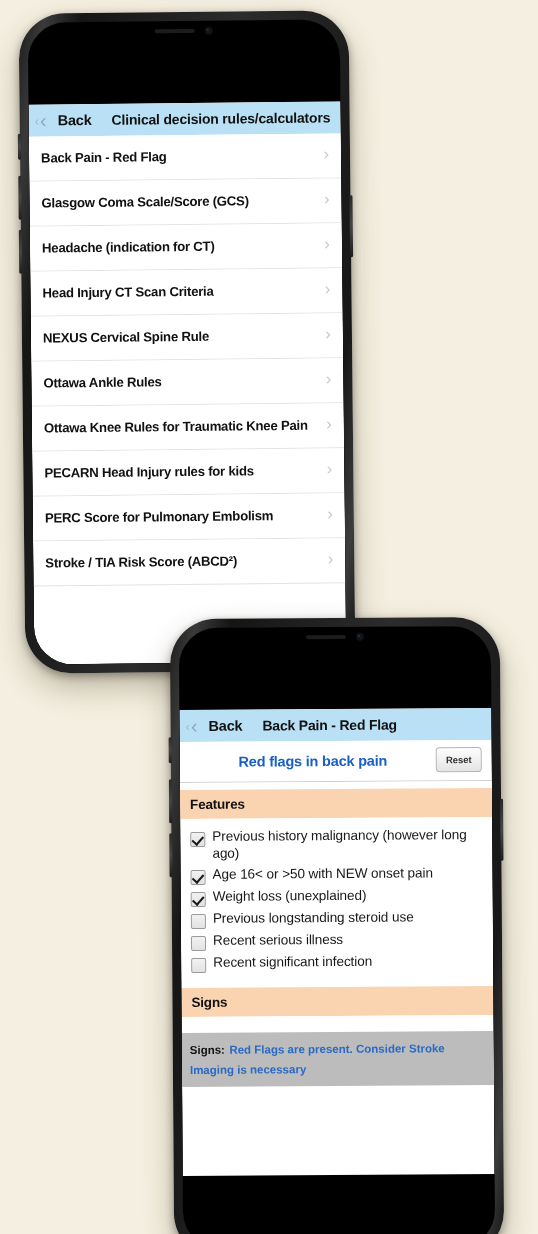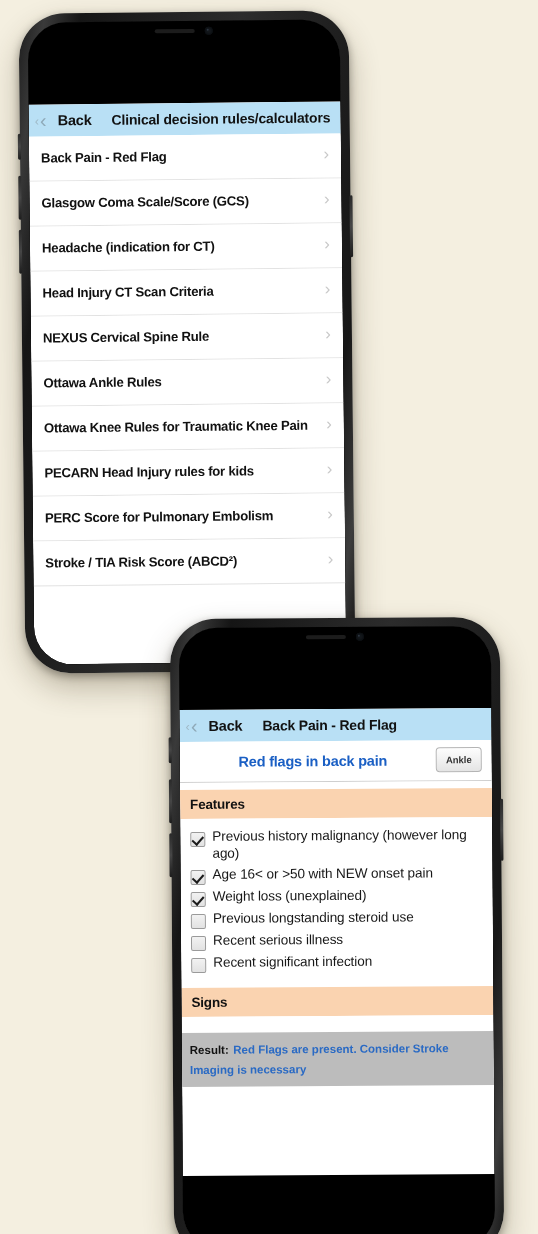--- a/index.html
+++ b/index.html
@@ -399,21 +399,21 @@
           <div class="nav-back">
             <span class="chev-small">‹</span>
             <span class="chev-big">‹</span>
             <span class="nav-back-label">Back</span>
           </div>
           <div class="nav-title">Back Pain - Red Flag</div>
         </div>
 
         <div class="calc-title-bar">
           <div class="calc-title">Red flags in back pain</div>
-          <button class="reset-btn">Ankle</button>
+          <button class="reset-btn">Reset</button>
         </div>
 
         <div class="section-gap"></div>
         <div class="section-head">Features</div>
 
         <div class="check-list">
           <div class="check-row">
             <span class="cbox on"></span>
             <span class="check-label">Previous history malignancy (however long ago)</span>
           </div>
@@ -437,20 +437,20 @@
             <span class="cbox"></span>
             <span class="check-label">Recent significant infection</span>
           </div>
         </div>
 
         <div class="section-gap"></div>
         <div class="section-head">Signs</div>
         <div class="section-gap" style="height:16px;"></div>
 
         <div class="result-bar">
-          <span class="result-key">Result:</span>
+          <span class="result-key">Signs:</span>
           <span class="result-val">Red Flags are present. Consider Stroke Imaging is necessary</span>
         </div>
 
       </div>
     </div>
   </div>
 </div>
 
 </body></html>

